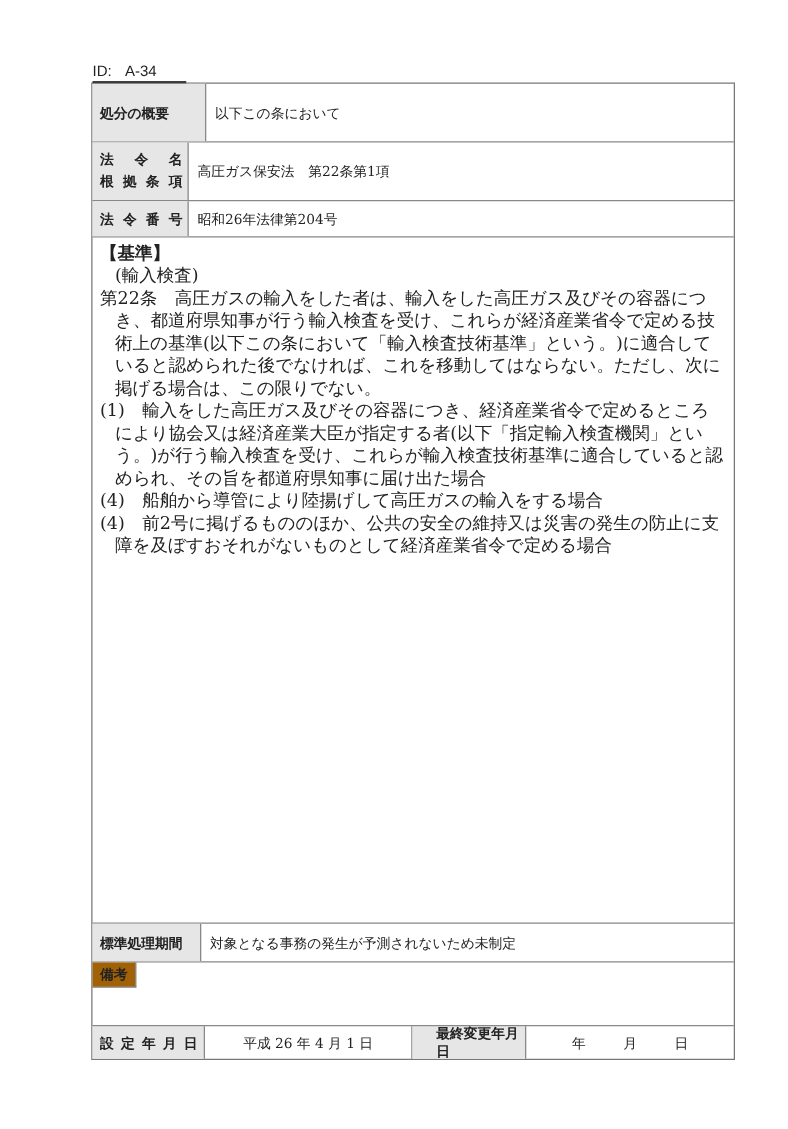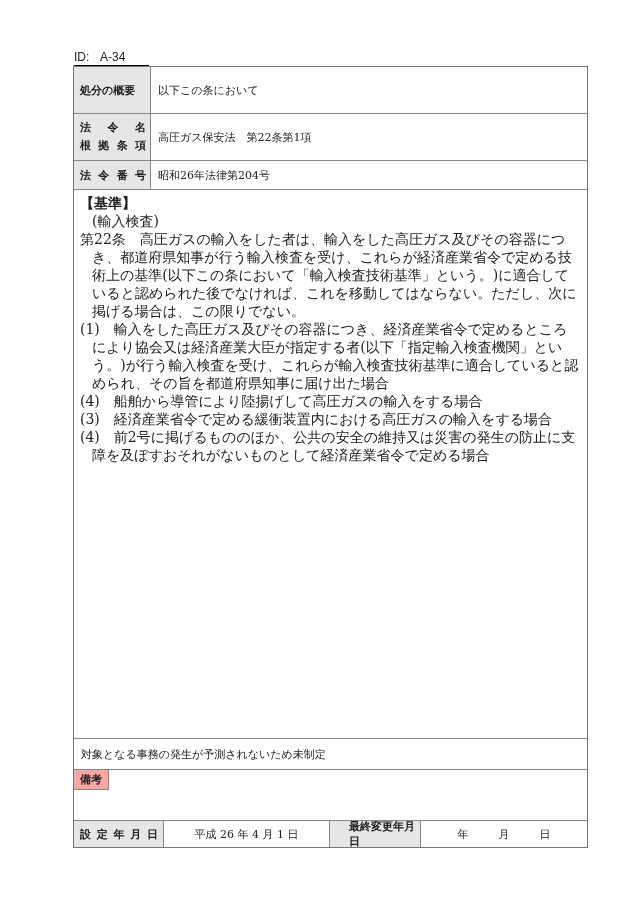--- a/index.html
+++ b/index.html
@@ -3,34 +3,34 @@
 <meta charset="utf-8">
 <style>
   html, body { margin:0; padding:0; background:#ffffff; }
   body { width:630px; height:903px; position:relative; font-family:"DejaVu Serif", serif; color:#222; }
   .id-line { position:absolute; left:74px; top:50px; width:75px; font-family:"Liberation Sans", sans-serif; font-size:12px; border-bottom:2px solid #000000; line-height:15px; }
   .id-line span { margin-right:8px; }
   .frame { position:absolute; left:73px; top:66px; width:515px; border:1px solid #777; box-sizing:border-box; }
   .row { display:flex; border-bottom:1px solid #888; box-sizing:border-box; }
   .hdr { background:#e6e6e6; border-right:1px solid #888; font-family:"DejaVu Sans", sans-serif; font-weight:bold; font-size:11px; display:flex; align-items:center; padding-left:6px; box-sizing:border-box; }
   .val { font-size:11px; display:flex; align-items:center; padding-left:7px; }
-  .r1 { height:47px; } .r1 .hdr { width:77px; }
+  .r1 { height:47px; } .r1 .hdr { width:91px; }
   .r2 { height:47px; } .r2 .hdr { width:77px; flex-direction:column; align-items:flex-start; justify-content:center; line-height:18px; }
   .r2 .hdr div { width:66px; display:flex; justify-content:space-between; }
   .r3 { height:29px; } .r3 .hdr { width:77px; }
   .r3 .hdr div { width:66px; display:flex; justify-content:space-between; }
   .body-cell { height:548px; padding:4px 6px; box-sizing:border-box; font-size:14px; line-height:18px; }
   .body-cell .h { font-family:"DejaVu Sans", sans-serif; font-weight:bold; }
   .body-cell p { margin:0; }
   .ind1 { padding-left:12px; }
   .hang { padding-left:12px; text-indent:-12px; }
   .hang2 { padding-left:12px; text-indent:-12px; }
   .r4 { height:31px; } .r4 .hdr { width:87px; }
   .remarks { height:50px; border-bottom:1px solid #888; position:relative; }
-  .remarks-label { position:absolute; left:0; top:0; background:#fca5a5; border-right:1px solid #888; border-bottom:1px solid #888; font-family:"DejaVu Sans", sans-serif; font-weight:bold; font-size:11px; padding:2px 6px; }
+  .remarks-label { position:absolute; left:0; top:0; background:#a16207; border-right:1px solid #888; border-bottom:1px solid #888; font-family:"DejaVu Sans", sans-serif; font-weight:bold; font-size:11px; padding:2px 6px; }
   .r5 { height:26px; border-bottom:none; }
   .r5 .hdr { width:90px; }
   .r5 .hdr div { width:78px; display:flex; justify-content:space-between; }
   .r5 .v1 { width:165px; justify-content:center; border-right:1px solid #888; padding-left:0; font-size:11px; }
   .r5 .hdr2 { width:91px;padding-left:19px; }
   .r5 .v2 { flex:1; justify-content:center; padding-left:0; }
   .r5 .v2 span { margin:0 15px; }
 </style>
 </head>
 <body>
@@ -75,26 +75,26 @@
     <div class="val">昭和26年法律第204号</div>
   </div>
 
   <div class="row">
     <div class="body-cell">
       <p class="h">【基準】</p>
       <p class="ind1">(輸入検査)</p>
       <p class="hang">第22条　高圧ガスの輸入をした者は、輸入をした高圧ガス及びその容器につき、都道府県知事が行う輸入検査を受け、これらが経済産業省令で定める技術上の基準(以下この条において「輸入検査技術基準」という。)に適合していると認められた後でなければ、これを移動してはならない。ただし、次に掲げる場合は、この限りでない。</p>
       <p class="hang2">(1)　輸入をした高圧ガス及びその容器につき、経済産業省令で定めるところにより協会又は経済産業大臣が指定する者(以下「指定輸入検査機関」という。)が行う輸入検査を受け、これらが輸入検査技術基準に適合していると認められ、その旨を都道府県知事に届け出た場合</p>
       <p class="hang2">(4)　船舶から導管により陸揚げして高圧ガスの輸入をする場合</p>
-      <p class="hang2">(3)　経済産業省令で定める緩衝装置内における高圧ガスの輸入をする場合</p>
       <p class="hang2">(4)　前2号に掲げるもののほか、公共の安全の維持又は災害の発生の防止に支障を及ぼすおそれがないものとして経済産業省令で定める場合</p>
     </div>
   </div>
 
   <div class="row r4">
+    <div class="hdr">標準処理期間</div>
     <div class="val">対象となる事務の発生が予測されないため未制定</div>
   </div>
 
   <div class="remarks">
     <div class="remarks-label">備考</div>
   </div>
 
   <div class="row r5">
     <div class="hdr">
       <div>

